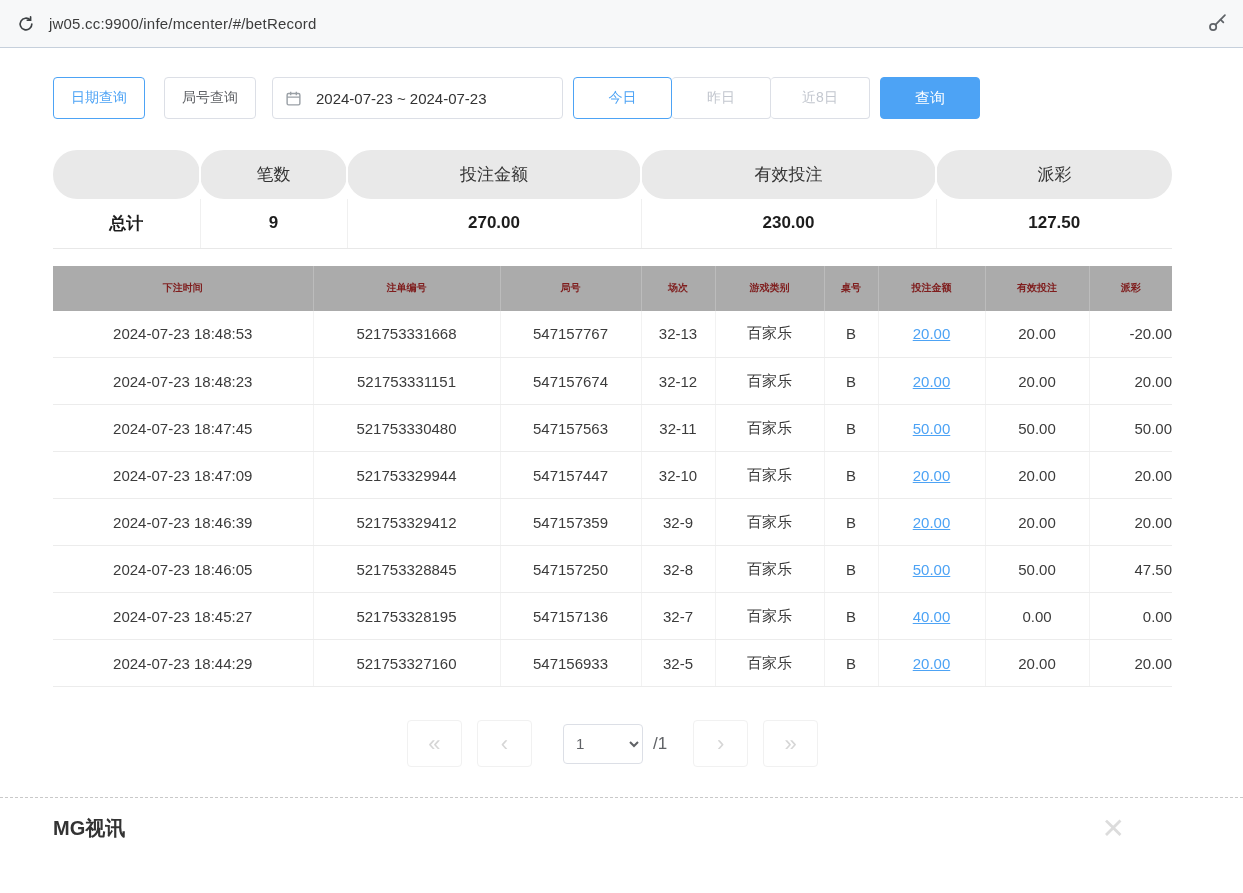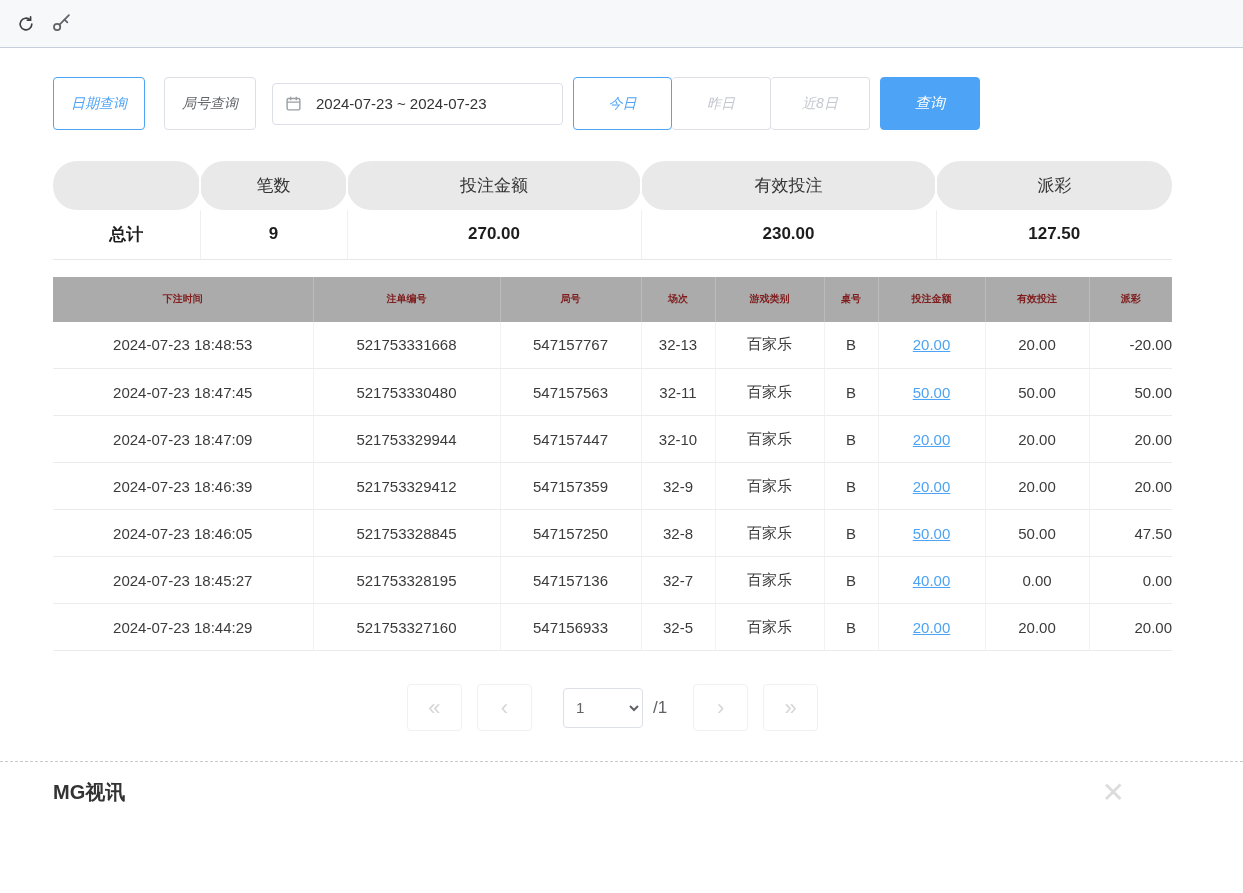--- a/index.html
+++ b/index.html
@@ -10,23 +10,23 @@
   .url-bar { height: 48px; background: #f7f8f9; border-bottom: 1px solid #c6d0dc;
     display: flex; align-items: center; padding: 0 14px; gap: 11px; }
   .ubar-icon { display: flex; align-items: center; justify-content: center; width: 24px; height: 24px; cursor: pointer; }
   .url-text { flex: 1; font-size: 15px; color: #3c3c3c; letter-spacing: .2px; }
 
   
   .content { margin-left: 53px; width: 1119px; }
 
   
   .toolbar { display: flex; align-items: center; margin-top: 29px; }
-  .btn { height: 53px; padding: 0 17px; border-radius: 4px; background: #fff;
+  .btn { height: 42px; padding: 0 17px; border-radius: 4px; background: #fff;
     border: 1px solid #dcdfe6; color: #606266; font-size: 14px; cursor: pointer;
-    font-family: inherit; font-style: italic; }
+    font-family: inherit; }
   .btn.blue-outline { border-color: #4da3f5; color: #4da3f5; }
   .btn.primary { background: #4da3f5; border-color: #4da3f5; color: #fff; width: 100px; font-size: 15px; }
   .gap-lg { margin-left: 19px; }
   .gap-md { margin-left: 16px; }
   .gap-sm { margin-left: 10px; }
   .date-input { height: 42px; width: 291px; border: 1px solid #dcdfe6; border-radius: 4px;
     display: flex; align-items: center; padding: 0 12px; gap: 14px; font-size: 15px; color: #333;
     background: #fff; cursor: pointer; }
   .seg { display: flex; }
   .seg .btn { width: 99px; padding: 0; border-radius: 4px; }
@@ -76,20 +76,21 @@
 </head>
 <body>
 
 <div class="url-bar">
   <span class="ubar-icon">
     <svg width="20" height="20" viewBox="0 0 24 24" fill="none" stroke="#3c4043" stroke-width="2" stroke-linecap="round">
       <path d="M19 12a7 7 0 1 1-2-4.9"></path>
       <path d="M17.5 3.5v4h-4"></path>
     </svg>
   </span>
+  <span class="url-text">jw05.cc:9900/infe/mcenter/#/betRecord</span>
   <span class="ubar-icon">
     <svg width="21" height="21" viewBox="0 0 24 24" fill="none" stroke="#5f6368" stroke-width="2" stroke-linecap="round">
       <circle cx="7" cy="16" r="3.6"></circle>
       <path d="M9.8 13.2 L20.5 2.5"></path>
       <path d="M15.5 7.5 l3.2 3.2"></path>
     </svg>
   </span>
 </div>
 
 <div class="content">
@@ -173,20 +174,31 @@
           <td>521753331668</td>
           <td>547157767</td>
           <td>32-13</td>
           <td>百家乐</td>
           <td>B</td>
           <td><span class="bet-link">20.00</span></td>
           <td>20.00</td>
           <td class="neg">-20.00</td>
         </tr>
         <tr>
+          <td>2024-07-23 18:48:23</td>
+          <td>521753331151</td>
+          <td>547157674</td>
+          <td>32-12</td>
+          <td>百家乐</td>
+          <td>B</td>
+          <td><span class="bet-link">20.00</span></td>
+          <td>20.00</td>
+          <td>20.00</td>
+        </tr>
+        <tr>
           <td>2024-07-23 18:47:45</td>
           <td>521753330480</td>
           <td>547157563</td>
           <td>32-11</td>
           <td>百家乐</td>
           <td>B</td>
           <td><span class="bet-link">50.00</span></td>
           <td>50.00</td>
           <td>50.00</td>
         </tr>

